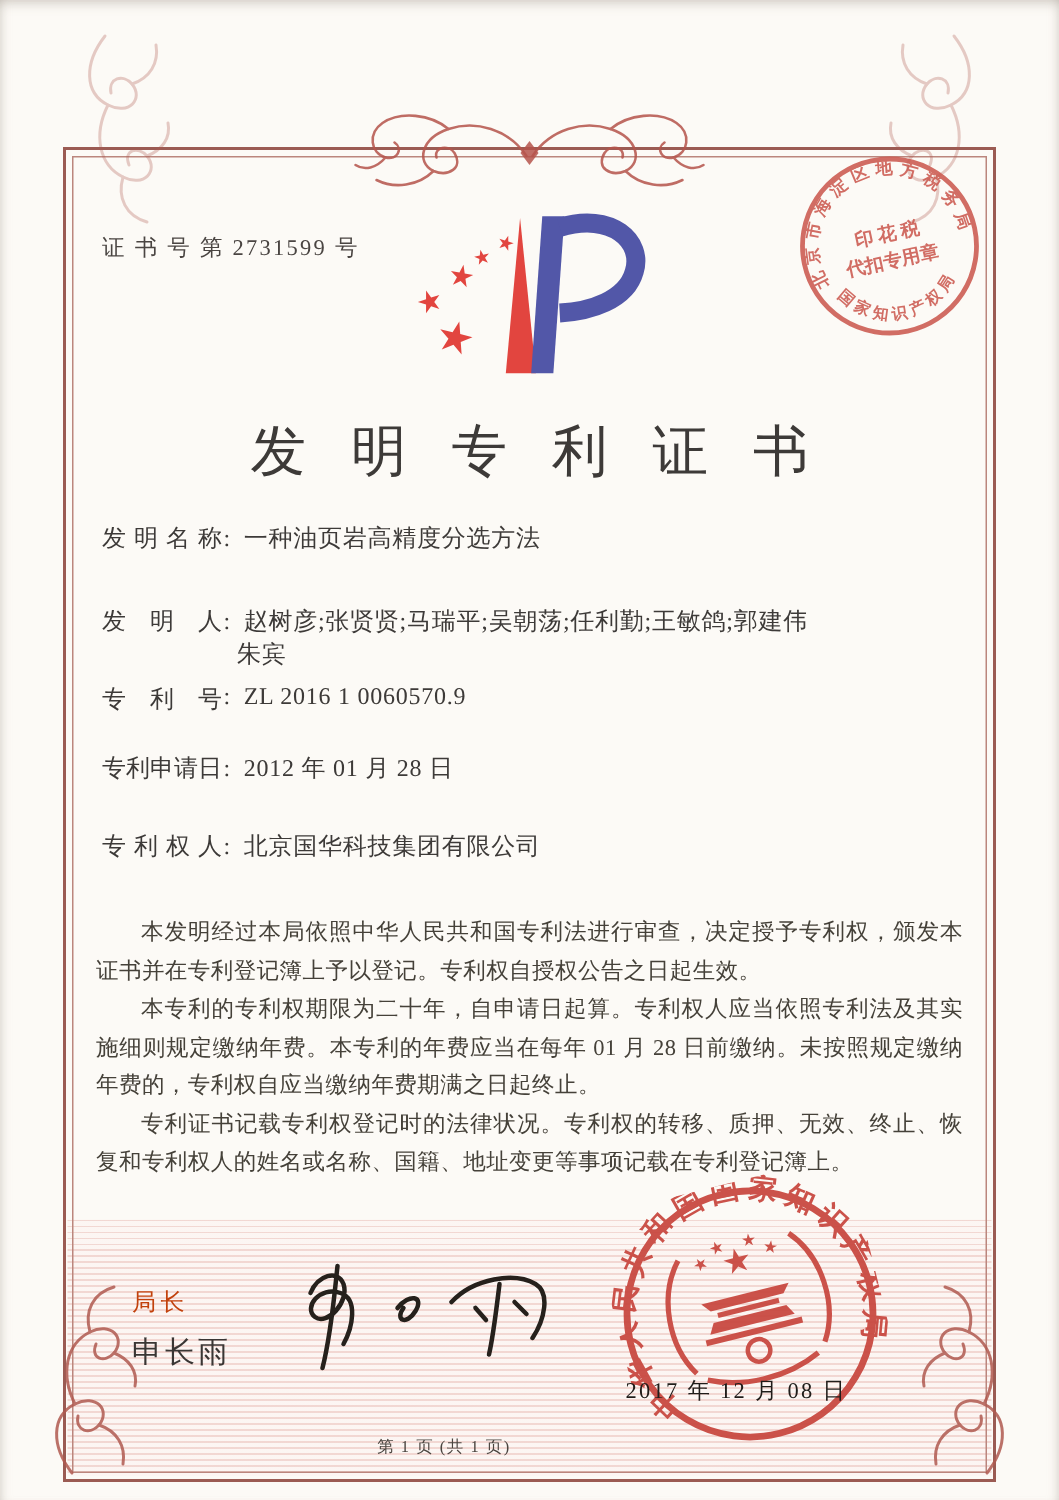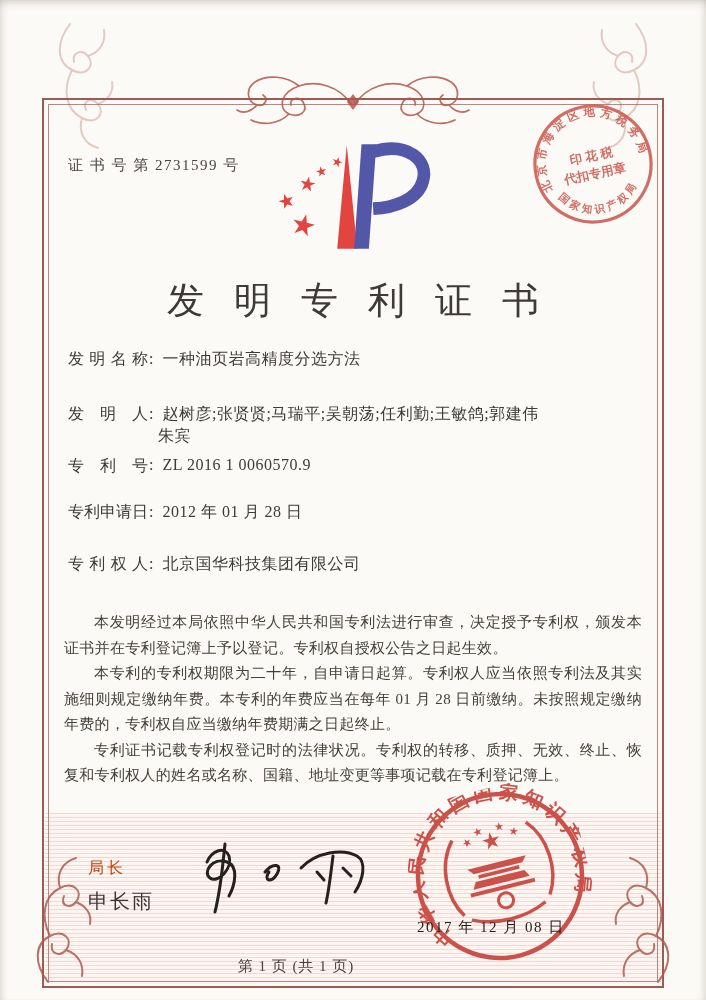--- a/index.html
+++ b/index.html
@@ -20,21 +20,21 @@
   .fvalue{margin-left:9px;letter-spacing:.5px;}
   .fvalue2{position:absolute;left:90px;top:22px;letter-spacing:.5px;}
   .bodytext{position:absolute;left:64px;top:610px;width:578px;z-index:3;}
   .bodytext p{margin:0;font-size:15px;line-height:25.5px;color:#454139;text-align:justify;text-indent:2em;letter-spacing:.3px;}
   .seal-tax{position:absolute;left:527px;top:98px;z-index:3;transform:rotate(-12deg);opacity:.88;}
   .seal-auth{position:absolute;left:412px;top:788px;z-index:3;transform:rotate(-14deg);opacity:.93;}
   .issue-date{position:absolute;left:417px;top:918px;font-size:15px;color:#201d1a;letter-spacing:1.5px;z-index:5;}
   .signer-title{position:absolute;left:88px;top:858px;font-size:16px;letter-spacing:3px;color:#c2410c;z-index:4;}
   .signer-name{position:absolute;left:88px;top:888px;font-size:20px;letter-spacing:2px;color:#3a3634;z-index:4;}
   .signature{position:absolute;left:185px;top:830px;z-index:4;}
-  .footer{position:absolute;left:0;top:957px;width:592px;text-align:center;font-size:15px;color:#4a443f;letter-spacing:1px;z-index:3;}
+  .footer{position:absolute;left:0;top:957px;width:592px;text-align:center;font-size:11px;color:#4a443f;letter-spacing:1px;z-index:3;}
   .orn{position:absolute;z-index:2;}
   svg{display:block;}
 </style>
 </head>
 <body>
 
 <div class="page">
 
   <div class="band"></div>
   <div class="frame-outer"></div>

